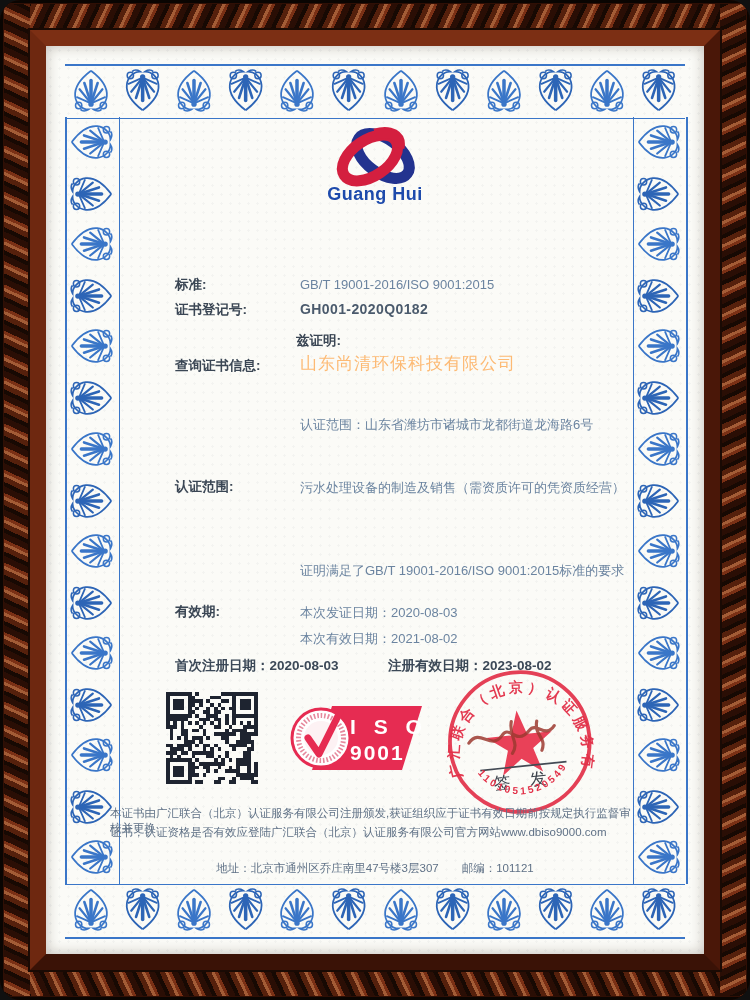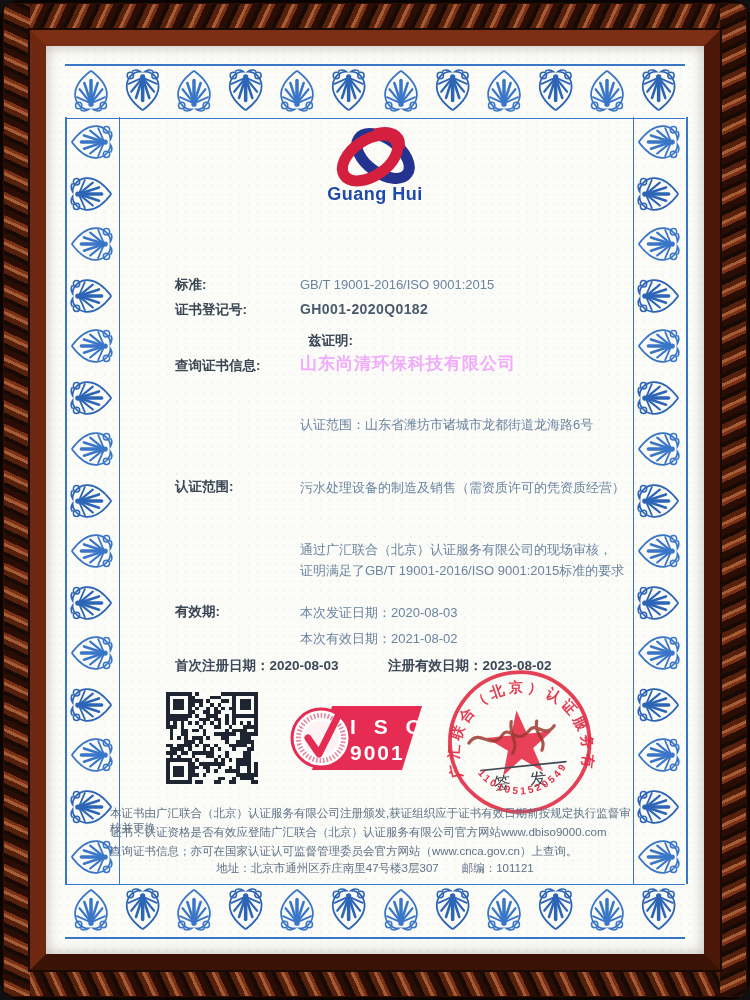--- a/index.html
+++ b/index.html
@@ -41,21 +41,21 @@
   
   .content{position:absolute;inset:0;}
   .abs{position:absolute;white-space:nowrap;}
   .centered{left:0;right:0;text-align:center;}
   .logo-rings{top:126px;}
   .brand-name{top:184px;font-size:18px;font-weight:bold;color:#1d4aac;letter-spacing:.5px;}
   .cert-title{top:210px;font-size:27px;font-weight:bold;color:#262b31;letter-spacing:6px;}
   .lbl{left:175px;font-size:13.5px;font-weight:bold;color:#3a4654;}
   .val{left:300px;font-size:13px;color:#6b84a0;}
   .val-bold{left:300px;font-size:14px;font-weight:bold;color:#4a5a6c;letter-spacing:.4px;}
-  .holder-name{left:300px;font-size:17px;font-weight:bold;color:#f0abfc;letter-spacing:1px;}
+  .holder-name{left:300px;font-size:17px;font-weight:normal;color:#fdba74;letter-spacing:1px;}
   .date-bold{font-size:13.5px;font-weight:bold;color:#3b4857;}
   .footer-line{left:110px;width:530px;font-size:11.5px;color:#5f7186;white-space:normal;}
   .footer-addr{text-align:center;}
   .qr-box{left:166px;top:692px;}
   .iso-box{left:288px;top:698px;}
   .seal-box{left:446px;top:668px;transform:rotate(-6deg);}
   .hidden-defs{position:absolute;width:0;height:0;overflow:hidden;}
 </style>
 </head>
 <body>
@@ -378,31 +378,30 @@
     </div>
     <div class="abs centered brand-name">Guang Hui</div>
 
 
     <div class="abs lbl" style="top:276px">标准:</div>
     <div class="abs val" style="top:277px">GB/T 19001-2016/ISO 9001:2015</div>
 
     <div class="abs lbl" style="top:301px">证书登记号:</div>
     <div class="abs val-bold" style="top:301px">GH001-2020Q0182</div>
 
-    <div class="abs lbl" style="top:332px;left:308px">兹证明:</div>
+    <div class="abs lbl" style="top:332px;left:296px">兹证明:</div>
 
     <div class="abs lbl" style="top:357px">查询证书信息:</div>
     <div class="abs holder-name" style="top:352px">山东尚清环保科技有限公司</div>
 
     <div class="abs val" style="top:416px">认证范围：山东省潍坊市诸城市龙都街道龙海路6号</div>
 
     <div class="abs lbl" style="top:478px">认证范围:</div>
     <div class="abs val" style="top:479px">污水处理设备的制造及销售（需资质许可的凭资质经营）</div>
 
-    <div class="abs val" style="top:541px">通过广汇联合（北京）认证服务有限公司的现场审核，</div>
     <div class="abs val" style="top:562px">证明满足了GB/T 19001-2016/ISO 9001:2015标准的要求</div>
 
     <div class="abs lbl" style="top:603px">有效期:</div>
     <div class="abs val" style="top:604px">本次发证日期：2020-08-03</div>
     <div class="abs val" style="top:630px">本次有效日期：2021-08-02</div>
 
     <div class="abs date-bold" style="top:657px;left:175px">首次注册日期：2020-08-03</div>
     <div class="abs date-bold" style="top:657px;left:388px">注册有效日期：2023-08-02</div>
 
     <div class="abs qr-box">
@@ -770,16 +769,15 @@
         <line x1="30" y1="93" x2="112" y2="93" stroke="#434a54" stroke-width="1.6"></line>
         <text x="70" y="112" text-anchor="middle" fill="#3c434c" font-size="16" letter-spacing="7" font-family="Liberation Sans, sans-serif">签 发</text>
         <text fill="#e23048" font-size="9.5" font-weight="bold" letter-spacing="2.6" font-family="Liberation Sans, sans-serif">
           <textPath href="#numArc" startOffset="6%">1101051520549</textPath>
         </text>
       </svg>
     </div>
 
     <div class="abs footer-line" style="top:806px">本证书由广汇联合（北京）认证服务有限公司注册颁发,获证组织应于证书有效日期前按规定执行监督审核并更换</div>
     <div class="abs footer-line" style="top:825px">证书；认证资格是否有效应登陆广汇联合（北京）认证服务有限公司官方网站www.dbiso9000.com</div>
-    <div class="abs footer-line" style="top:844px">查询证书信息；亦可在国家认证认可监督管理委员会官方网站（www.cnca.gov.cn）上查询。</div>
     <div class="abs footer-line footer-addr" style="top:861px">地址：北京市通州区乔庄南里47号楼3层307　　邮编：101121</div>
   </div>
 </div>
 
 </body></html>

